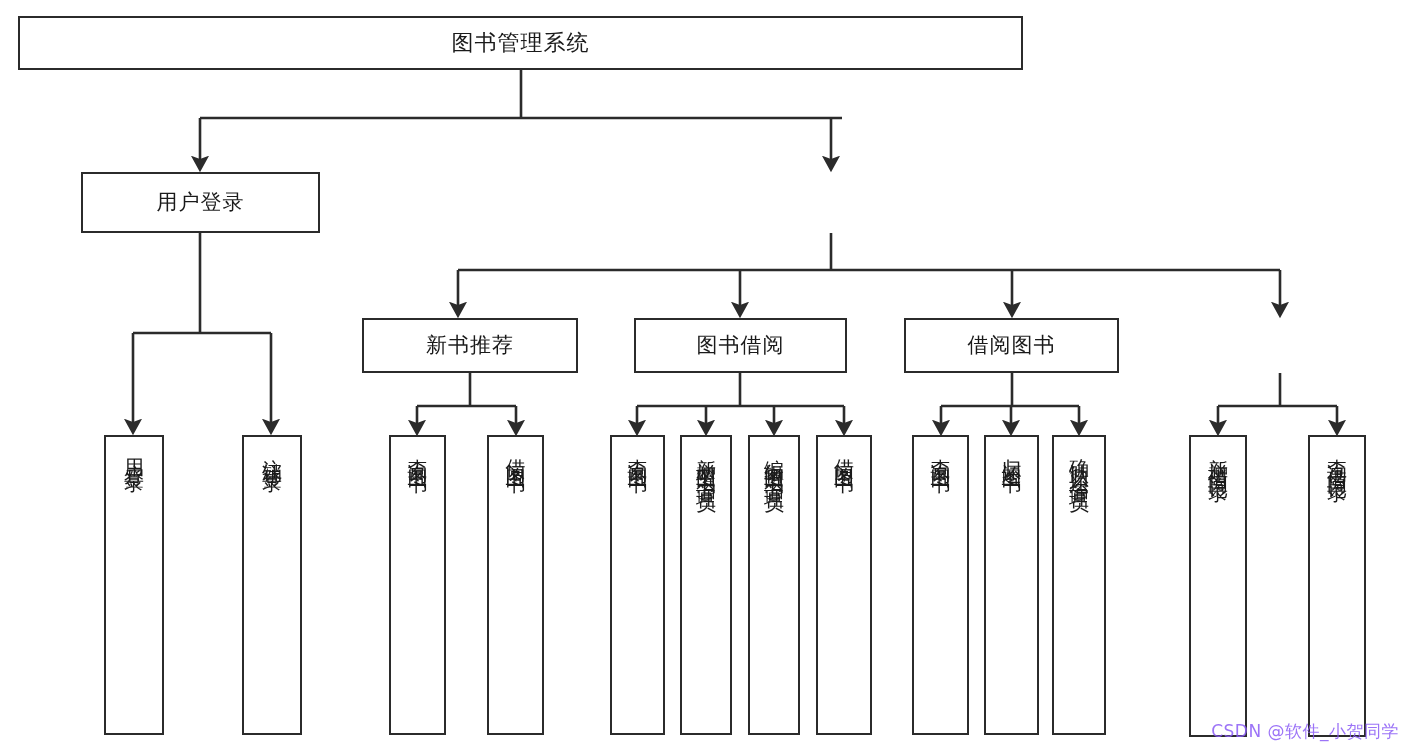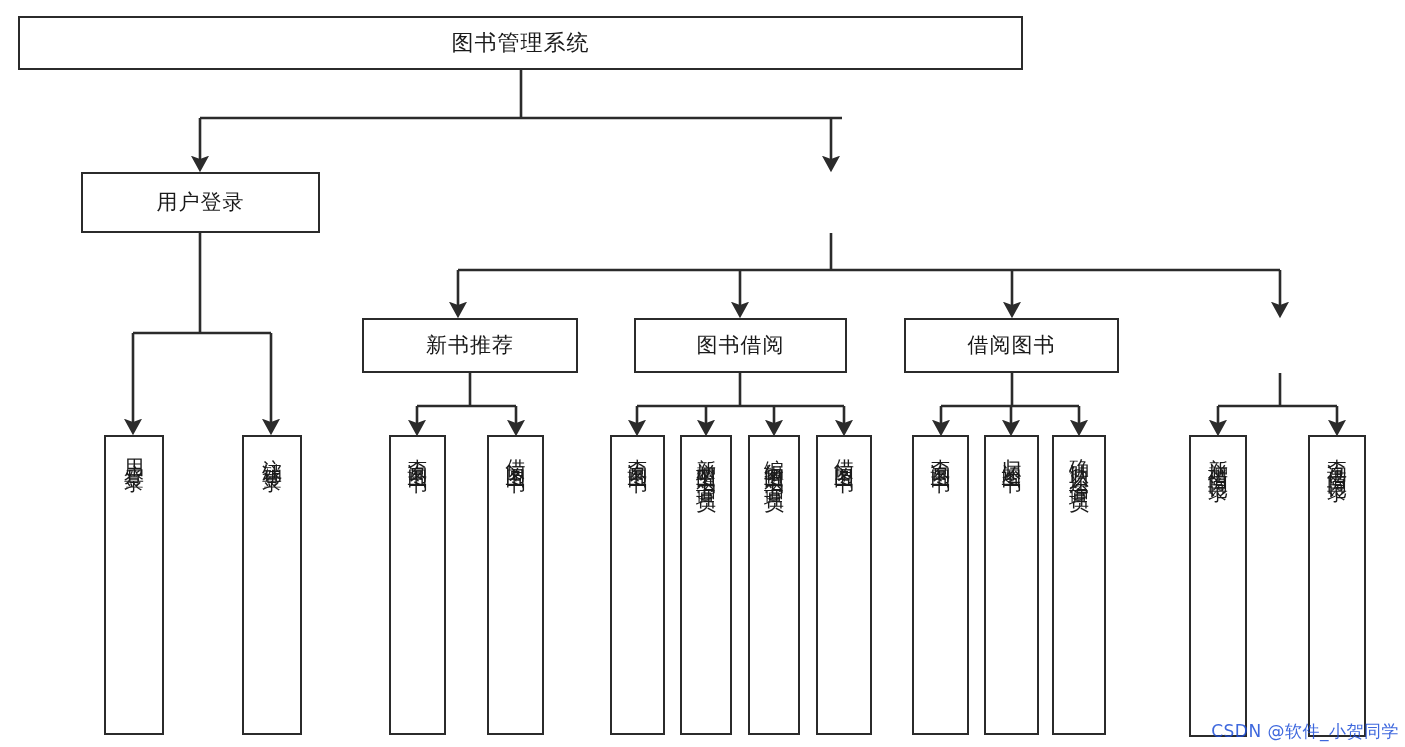--- a/index.html
+++ b/index.html
@@ -56,21 +56,21 @@
     text-orientation: upright;
     letter-spacing: 5px;
     line-height: 1.05;
     white-space: nowrap;
   }
   .watermark {
     position: absolute;
     right: 6px;
     bottom: 4px;
     font-size: 17px;
-    color: #1d4ed8;
+    color: #8b5cf6;
     opacity: 0.85;
     letter-spacing: 0.5px;
     white-space: nowrap;
     font-family: "DejaVu Sans", "Liberation Sans", sans-serif;
   }
 </style>
 </head>
 <body>
 
 <div id="diagram">

